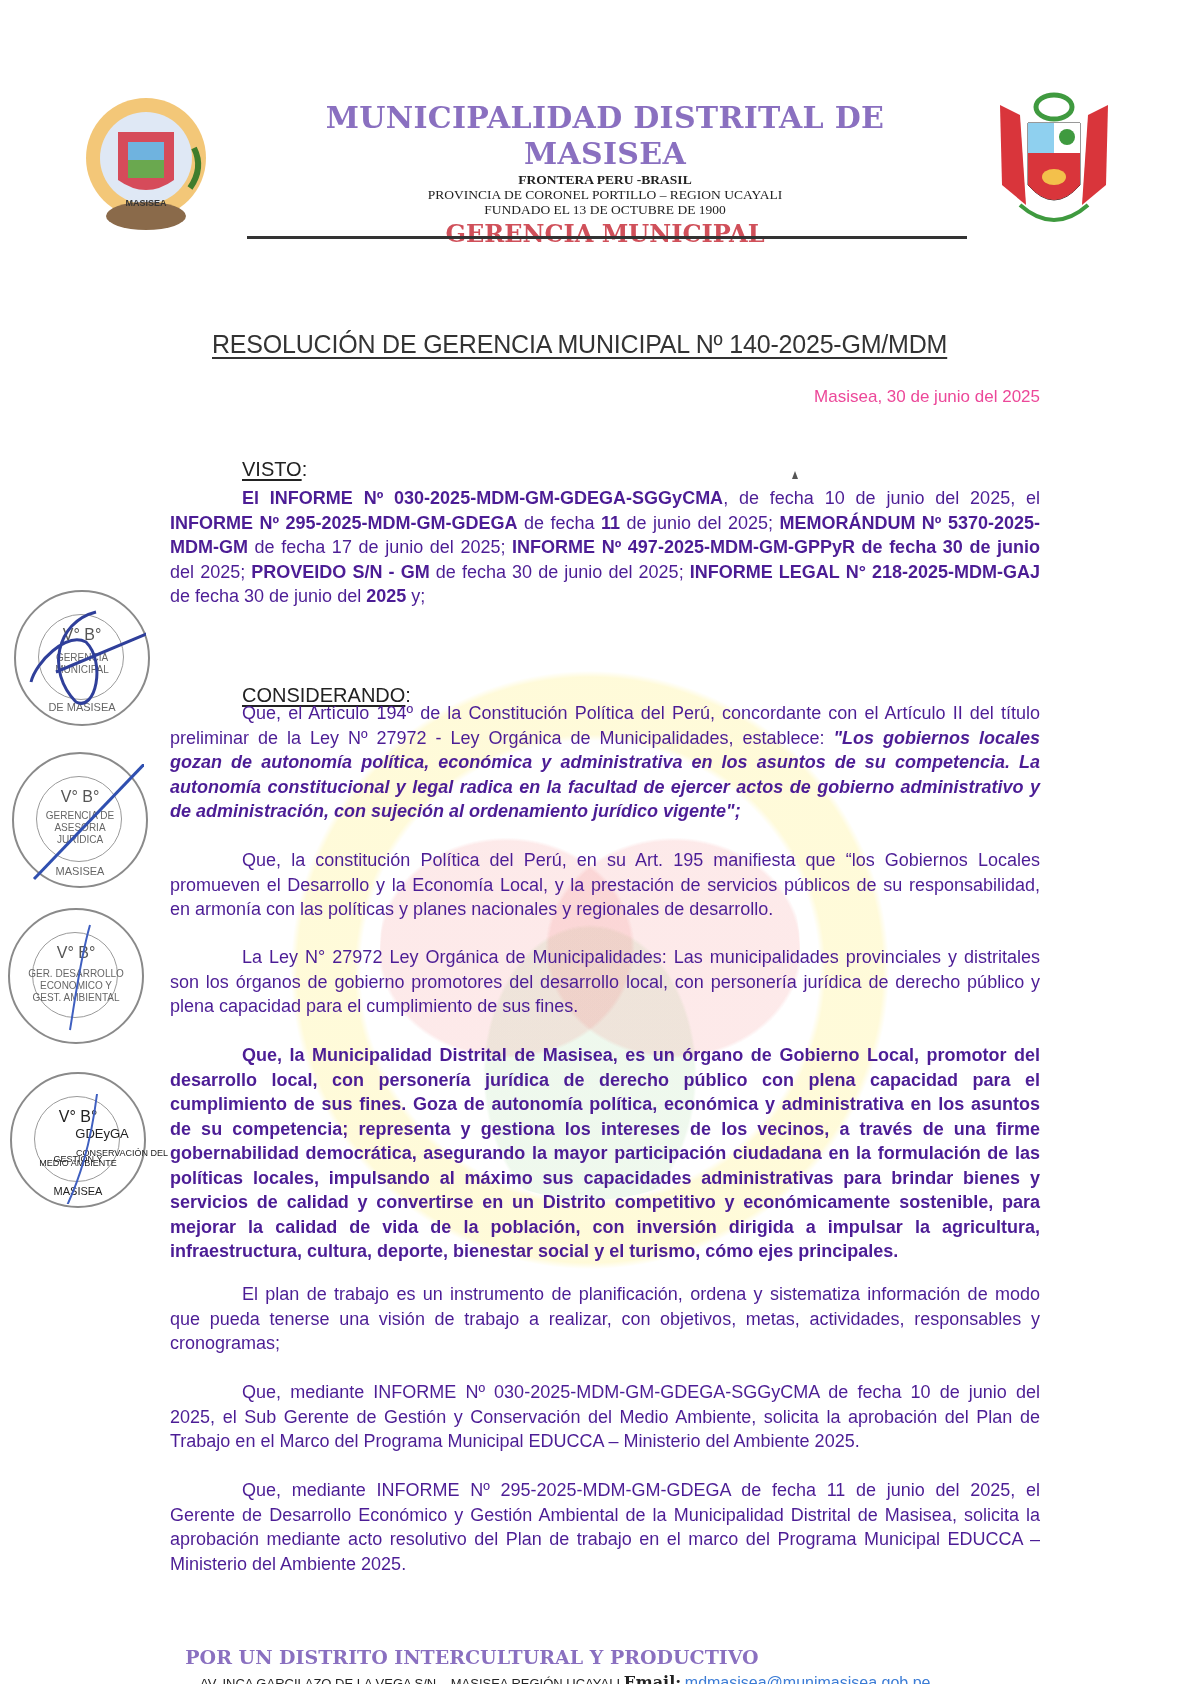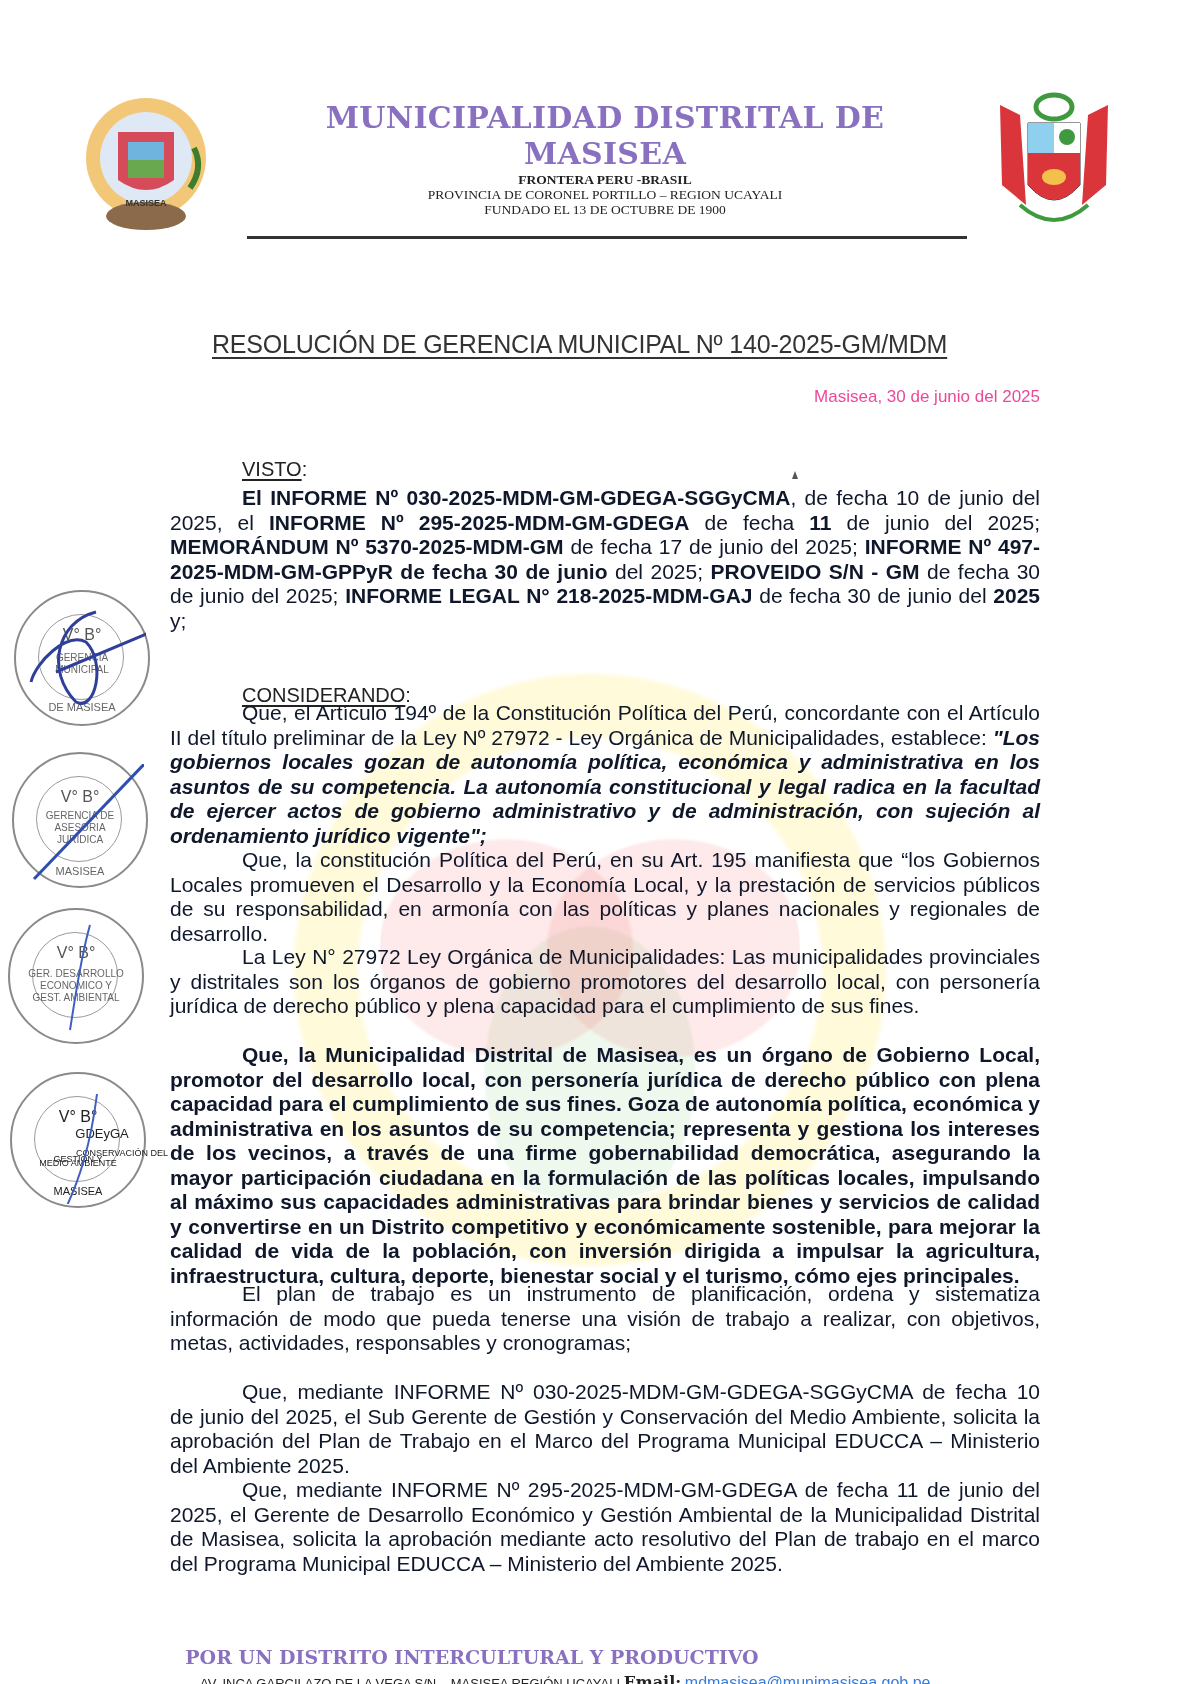--- a/index.html
+++ b/index.html
@@ -14,21 +14,21 @@
   .logo-right { position:absolute; left:990px; top:85px; width:128px; height:150px; }
   .hdr { position:absolute; left:245px; top:100px; width:720px; text-align:center; }
   .hdr-title { font-family:"DejaVu Serif", serif; font-weight:bold; color:#8a70c0; font-size:30px; letter-spacing:0.3px; line-height:36px; }
   .hdr-line { font-family:"Liberation Serif", serif; font-size:13.5px; line-height:15px; color:#222; }
   .hdr-line.b { font-weight:bold; }
   .hdr-sub { font-family:"DejaVu Serif", serif; font-weight:bold; color:#d0505a; font-size:24px; line-height:30px; margin-top:2px; }
   .hdr-year { font-family:"Liberation Serif", serif; font-weight:bold; font-style:italic; font-size:13px; color:#222; line-height:18px; }
   .hdr-rule { position:absolute; left:247px; top:236px; width:720px; height:3px; background:#333; }
   .res-title { position:absolute; left:212px; top:330px; font-family:"Liberation Sans", sans-serif; font-size:25px; color:#333; text-decoration:underline; text-decoration-thickness:2px; text-underline-offset:4px; letter-spacing:-0.2px; }
   .date { position:absolute; right:150px; top:387px; font-size:17px; color:#ec4899; }
-  .body { position:absolute; left:170px; width:870px; font-size:21px; line-height:24.5px; color:#0f172a; text-align:justify; }
+  .body { position:absolute; left:170px; width:870px; font-size:18px; line-height:24.5px; color:#4c1d95; text-align:justify; }
   .body p { margin:0; text-indent:72px; }
   .sect { position:absolute; left:242px; font-size:20px; color:#222;text-align:right; }
   .sect span.u { text-decoration:underline; text-underline-offset:3px; }
   i.q { font-style:italic; font-weight:bold; }
   .stamp { position:absolute; width:132px; height:132px; border-radius:50%; border:2px solid #8a8a8a; }
   .stamp .inner { position:absolute; left:22px; top:22px; width:84px; height:84px; border-radius:50%; border:1.5px solid #9a9a9a; }
   .stamp .txt { position:absolute; left:0; width:132px; text-align:center; font-size:10px; color:#666; line-height:11px; }
   .stamp .vb { position:absolute; left:0; width:132px; top:34px; text-align:center; font-size:16px; color:#555; }
   .stamp .sig { position:absolute; left:10px; top:10px; width:120px; height:120px; }
   .footer-title { position:absolute; left:0; width:944px; top:1646px; text-align:center; font-family:"DejaVu Serif", serif; font-weight:bold; color:#8a70c0; font-size:19px; }
@@ -69,20 +69,21 @@
     <ellipse cx="64" cy="92" rx="12" ry="8" fill="#f3c04b"></ellipse>
     <path d="M30 120 Q64 150 98 120" stroke="#3f9a3f" stroke-width="4" fill="none"></path>
   </svg>
 </div>
 
 <div class="hdr">
   <div class="hdr-title">MUNICIPALIDAD DISTRITAL DE MASISEA</div>
   <div class="hdr-line b">FRONTERA PERU -BRASIL</div>
   <div class="hdr-line">PROVINCIA DE CORONEL PORTILLO – REGION UCAYALI</div>
   <div class="hdr-line">FUNDADO EL 13 DE OCTUBRE DE 1900</div>
+  <div class="hdr-sub">GERENCIA MUNICIPAL</div>
 </div>
 <div class="hdr-rule"></div>
 
 <div class="res-title">RESOLUCIÓN DE GERENCIA MUNICIPAL Nº 140-2025-GM/MDM</div>
 <div class="date">Masisea, 30 de junio del 2025</div>
 
 <div class="speck"></div>
 
 <div class="sect" style="top:458px;"><span class="u">VISTO</span>:</div>
 <div class="body" style="top:486px;">

